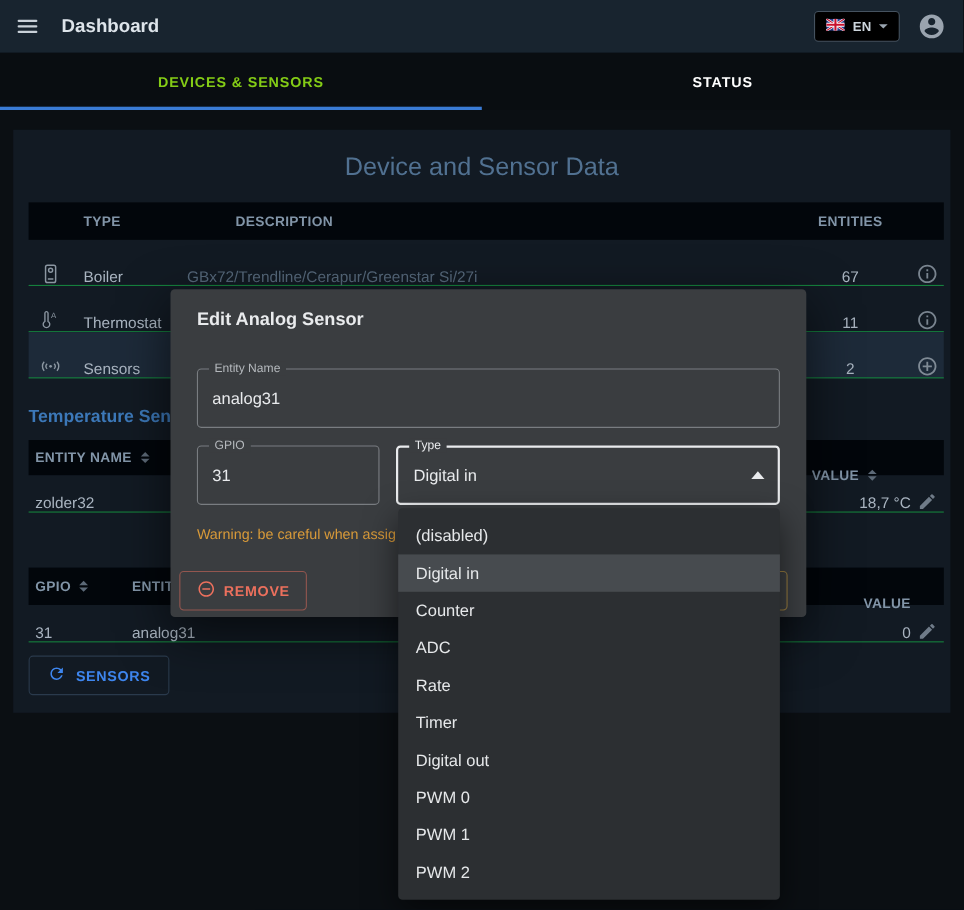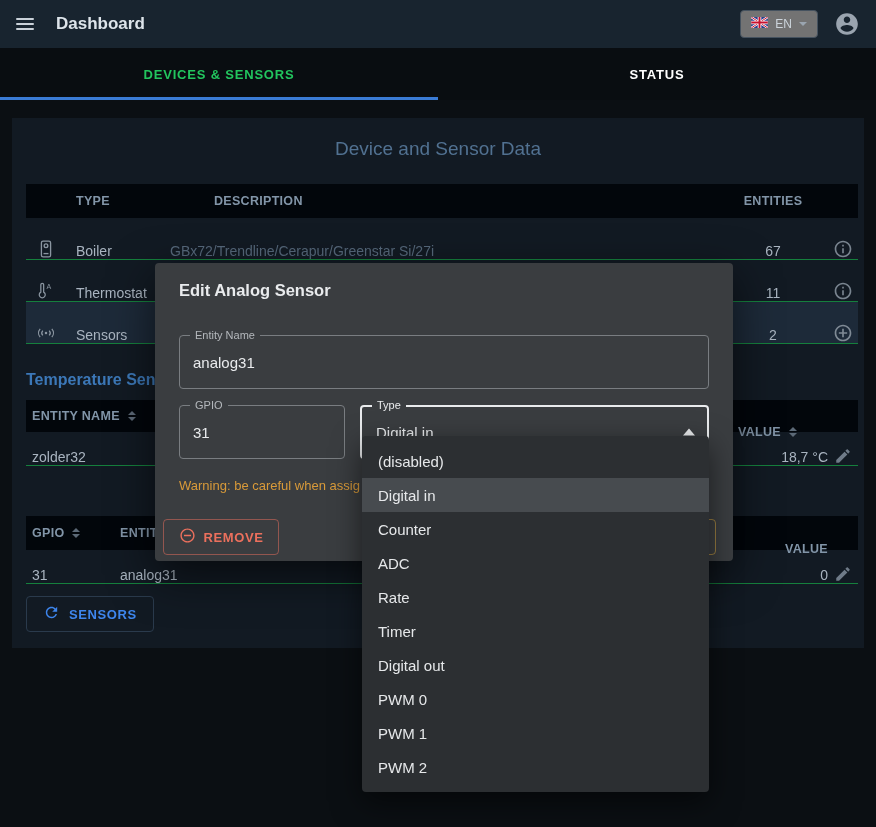--- a/index.html
+++ b/index.html
@@ -7,38 +7,38 @@
   body { font-family:"Liberation Sans", sans-serif; }
   .screen { position:relative; width:876px; height:827px; overflow:hidden; background:#0b0f13; }
 
   
   .appbar { position:absolute; left:0; top:0; width:100%; height:48px; background:#18242f;
             display:flex; align-items:center; padding:0 16px; }
   .hamburger { width:18px; display:flex; flex-direction:column; gap:3px; cursor:pointer; }
   .hamburger span { display:block; height:2px; background:#c9d1d9; border-radius:1px; }
   .app-title { margin-left:22px; color:#dde4ea; font-size:17px; font-weight:bold; }
   .appbar-right { margin-left:auto; display:flex; align-items:center; gap:16px; }
-  .lang-btn { display:flex; align-items:center; gap:7px; background:#737373; border:1px solid #45525f;
+  .lang-btn { display:flex; align-items:center; gap:7px; background:#000000; border:1px solid #45525f;
               border-radius:4px; height:28px; padding:0 10px; color:#cdd5dc; font-size:12px;
-              font-weight:normal; font-family:inherit; cursor:pointer; }
+              font-weight:bold; font-family:inherit; cursor:pointer; }
   .caret-down { width:0; height:0; border-left:4px solid transparent; border-right:4px solid transparent;
                 border-top:4px solid #9aa5b0; }
   .avatar { display:flex; cursor:pointer; }
 
   
   .tabs { position:absolute; top:48px; left:0; width:100%; height:52px; background:#090d11; display:flex; }
   .tab { width:50%; display:flex; align-items:center; justify-content:center; font-size:13px;
          font-weight:bold; letter-spacing:.8px; color:#ffffff; cursor:pointer; }
-  .tab.active { color:#22c55e; }
+  .tab.active { color:#84cc16; }
   .tab-underline { position:absolute; left:0; bottom:0; width:438px; height:3px; background:#3a7bd5; }
 
   
   .card { position:absolute; left:12px; top:118px; width:852px; height:530px; background:#121a23; }
   .page-title { position:absolute; top:20px; left:0; width:100%; text-align:center;
-                font-size:19px; font-weight:500; color:#517191; }
+                font-size:23px; font-weight:500; color:#517191; }
 
   .tbl { position:absolute; left:14px; width:832px; }
   .thead { display:flex; align-items:center; background:#02060b; color:#8295a8;
            font-size:12.5px; font-weight:bold; letter-spacing:.3px; }
   .trow { display:flex; align-items:flex-end; border-bottom:1px solid #15803d;
           color:#a9b4c0; font-size:14px; }
   .trow.hl { background:#1d2a39; }
 
   .t1 { top:66px; } .t1 .thead { height:34px; } .t1 .trow { height:42px; }
   .c-icon { width:38px; padding-left:10px; display:flex; align-items:center; }
@@ -95,21 +95,21 @@
                   border-bottom:7px solid #e9ebed; }
   .warning { position:absolute; left:24px; top:215px; font-size:13px; color:#d89a39; white-space:nowrap; }
   .remove-btn { position:absolute; left:8px; top:256px; width:116px; height:36px; display:flex;
                 align-items:center; justify-content:center; gap:8px; background:transparent;
                 border:1px solid rgba(236,112,93,.5); border-radius:4px; color:#ec705d;
                 font-size:13px; font-weight:bold; letter-spacing:.6px; font-family:inherit; cursor:pointer; }
   .hidden-btn { position:absolute; left:411px; top:256px; width:150px; height:36px;
                 border:1px solid rgba(226,174,64,.55); border-radius:4px; background:transparent; cursor:pointer; }
 
   
-  .menu { position:absolute; left:362px; top:436px; width:347px; background:#2c2f32; border-radius:4px;
+  .menu { position:absolute; left:362px; top:462px; width:347px; background:#2c2f32; border-radius:4px;
           box-shadow:0 10px 30px rgba(0,0,0,.55); padding:8px 0; z-index:20; }
   .menu-item { height:34px; display:flex; align-items:center; padding:0 16px; font-size:15px;
                color:#e6e8ea; cursor:pointer; }
   .menu-item.selected { background:#474b4f; }
 </style>
 </head>
 <body>
 
 <div class="screen">
 

